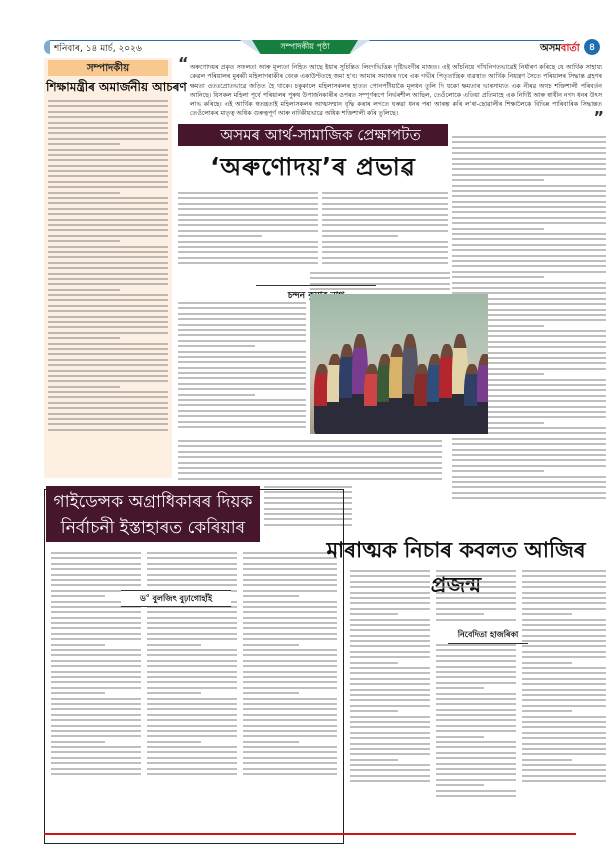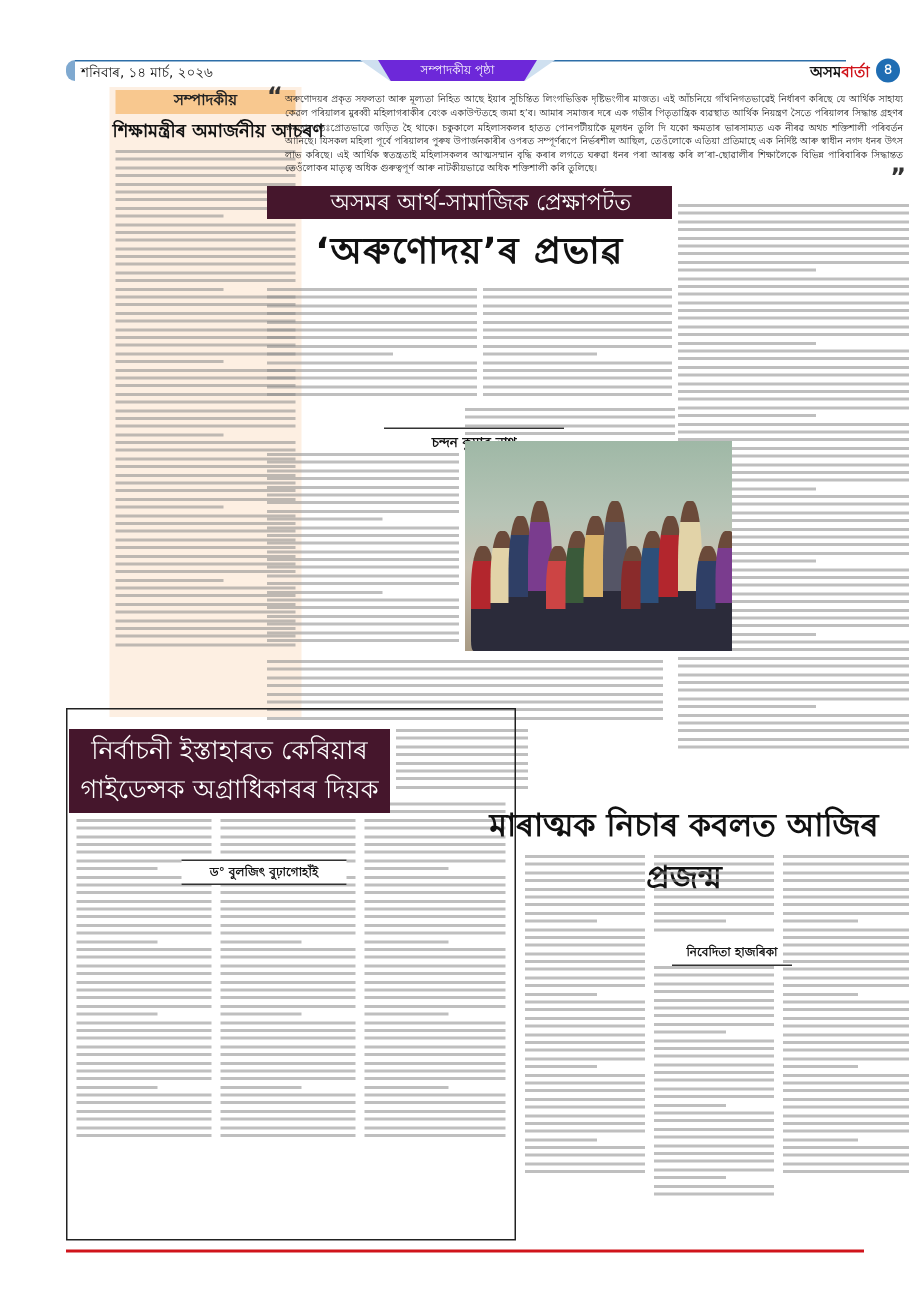--- a/index.html
+++ b/index.html
@@ -5,28 +5,28 @@
   * { box-sizing: border-box; margin: 0; padding: 0; }
   html, body { width: 610px; height: 862px; background: #ffffff; overflow: hidden; }
   body { position: relative; font-family: "DejaVu Sans", sans-serif; color: #222; }
   .page { position: absolute; left: 44px; top: 40px; width: 562px; height: 800px; }
 
   
   .hdr { position: absolute; left: 0; top: 0; width: 520px; height: 14px; }
   .hdr-line { position: absolute; left: 6px; right: 0; top: 0; height: 1px; background: #2d6ea8; }
   .hdr-cap { position: absolute; left: 0; top: 0; width: 6px; height: 14px; background: #7fa9d0; border-radius: 6px 0 0 6px; }
   .hdr-date { position: absolute; left: 10px; top: 1px; font-size: 9px; color: #111; }
-  .hdr-tab { position: absolute; left: 208px; top: 0; width: 106px; height: 14px; background: #6d28d9; color: #fff; font-size: 8px; text-align: center; line-height: 14px; clip-path: polygon(0 0,100% 0,92% 100%,8% 100%); }
+  .hdr-tab { position: absolute; left: 208px; top: 0; width: 106px; height: 14px; background: #15803d; color: #fff; font-size: 8px; text-align: center; line-height: 14px; clip-path: polygon(0 0,100% 0,92% 100%,8% 100%); }
   .hdr-tab-wing { position: absolute; top: 0; width: 20px; height: 14px; background: #cfe0f0; }
   .hdr-brand { position: absolute; left: 496px; top: 0; font-size: 10px; font-weight: bold; color: #111; white-space: nowrap; text-align: right; }
   .hdr-brand .r { color: #d0141b; }
   .hdr-page { position: absolute; left: 540px; top: -1px; width: 16px; height: 16px; border-radius: 50%; background: #1f6db3; color: #fff; font-size: 10px; font-weight: bold; text-align: center; line-height: 16px; }
 
   
-  .edit { position: absolute; left: 0; top: 18px; width: 128px; height: 420px; background: #fdefe2; margin-left: 29px; }
+  .edit { position: absolute; left: 0; top: 18px; width: 128px; height: 420px; background: #fdefe2; }
   .edit-label { position: absolute; left: 4px; top: 2px; width: 120px; height: 16px; background: #f8c88f; color: #222; font-size: 10px; font-weight: bold; text-align: center; line-height: 16px; }
   .edit-title { position: absolute; left: 2px; top: 20px; width: 124px; font-size: 12px; font-weight: bold; text-align: center; color: #111; white-space: nowrap; }
   .edit-body { position: absolute; left: 4px; top: 42px; width: 120px; }
 
   .txtlines { display: flex; flex-direction: column; gap: 3.4px; }
   .tl { height: 2px; background: #8a8a8a; opacity: .55; }
 
   
   .quote { position: absolute; left: 134px; top: 18px; width: 428px; height: 62px; }
   .qmark { position: absolute; font-size: 16px; font-weight: bold; color: #333; }
@@ -37,21 +37,21 @@
   .headline { position: absolute; left: 134px; top: 108px; width: 270px; font-size: 24px; text-align: center; color: #111; font-weight: bold; letter-spacing: 1px; }
   .byline { position: absolute; left: 212px; top: 245px; width: 120px; font-size: 9px; text-align: center; color: #111; font-weight: bold; border-top: 1px solid #333; padding-top: 2px; }
 
   .photo { position: absolute; left: 266px; top: 254px; width: 178px; height: 140px; overflow: hidden; background: linear-gradient(180deg,#9fb8a6 0%,#b5c4b6 35%,#c9c2b2 60%,#a89a84 100%); }
   .kid { position: absolute; border-radius: 40% 40% 10% 10%; }
 
   .col { position: absolute; }
 
   
   .story2-head { position: absolute; left: 2px; top: 446px; width: 214px; height: 56px; background: #45162c; color: #fff; font-size: 17px; line-height: 26px; text-align: center; padding-top: 2px; }
-  .story2-box { position: absolute; left: 0; top: 432px; width: 300px; height: 355px; border: 1.5px solid #222; }
+  .story2-box { position: absolute; left: 0; top: 449px; width: 300px; height: 355px; border: 1.5px solid #222; }
   .byline2 { position: absolute; left: 76px; top: 100px; width: 110px; font-size: 8px; font-weight: bold; text-align: center; color: #111; background: #fff; border-top: 1px solid #333; border-bottom: 1px solid #333; padding: 1px 0; }
 
   
   .story3-head { position: absolute; left: 262px; top: 494px; width: 300px; font-size: 21px; font-weight: bold; color: #111; text-align: center; }
   .byline3 { position: absolute; left: 404px; top: 588px; width: 80px; font-size: 8px; font-weight: bold; color: #111; text-align: center; border-bottom: 1px solid #333; padding-bottom: 2px; }
 
   .redline { position: absolute; left: 0; top: 793px; width: 532px; height: 1.5px; background: #d0141b; }
 </style>
 </head>
 <body>
@@ -451,22 +451,22 @@
         <div class="tl"></div>
         <div class="tl"></div>
         <div class="tl"></div>
         <div class="tl"></div>
         <div class="tl"></div>
         <div class="tl"></div>
       </div>
     <div class="byline2">ড° বুলজিৎ বুঢ়াগোহাঁই</div>
   </div>
   <div class="story2-head">
+    <div>গাইডেন্সক অগ্ৰাধিকাৰৰ দিয়ক</div>
     <div>নিৰ্বাচনী ইস্তাহাৰত কেৰিয়াৰ</div>
-    <div>গাইডেন্সক অগ্ৰাধিকাৰৰ দিয়ক</div>
   </div>
 
   <div class="story3-head">মাৰাত্মক নিচাৰ কবলত আজিৰ প্ৰজন্ম</div>
   <div class="col txtlines" style="left:306px;top:530px;width:80px;">
       <div class="tl"></div>
       <div class="tl"></div>
       <div class="tl"></div>
       <div class="tl"></div>
       <div class="tl"></div>
       <div class="tl"></div>

